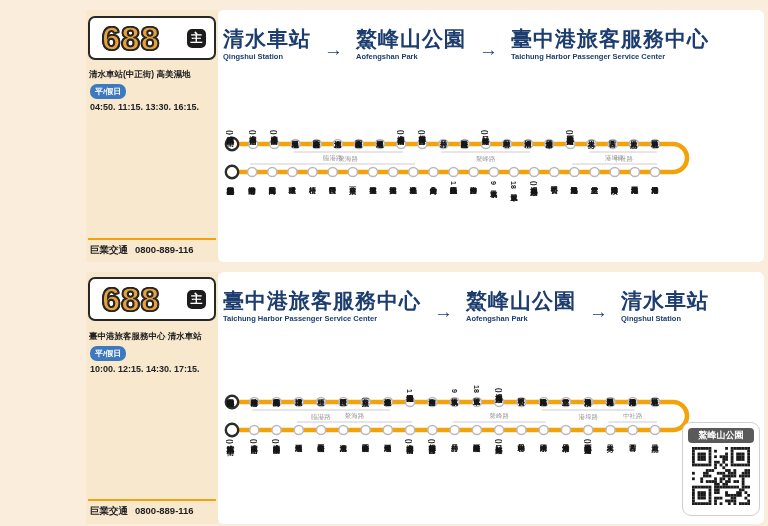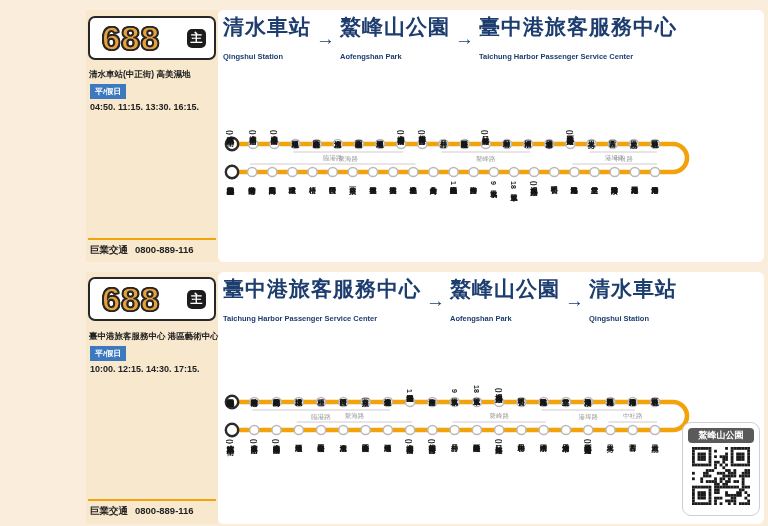--- a/index.html
+++ b/index.html
@@ -10,29 +10,29 @@
   .logo-box{position:absolute;left:88px;width:128px;height:44px;background:#fff;border:2.5px solid #272727;
     border-radius:7px;display:flex;align-items:center;box-sizing:border-box;padding:0 8px 0 12px;}
   .route-num{font-size:33px;font-weight:800;color:#E9A23B;letter-spacing:1px;line-height:1;
     -webkit-text-stroke:1.4px #262626;
     text-shadow:1.3px 0 0 #262626,-1.3px 0 0 #262626,0 1.3px 0 #262626,0 -1.3px 0 #262626,
       1px 1px 0 #262626,-1px -1px 0 #262626,1px -1px 0 #262626,-1px 1px 0 #262626;}
   .main-badge{margin-left:auto;width:19px;height:19px;background:#1c1c1c;border-radius:5px;color:#fff;
     font-size:12px;font-weight:700;display:flex;align-items:center;justify-content:center;}
   .tt-title{position:absolute;left:89px;width:128px;font-size:8.5px;font-weight:700;color:#222;white-space:nowrap;}
   .day-badge{position:absolute;left:90px;background:#3C79BE;color:#fff;font-size:8px;font-weight:700;
-    padding:2px 5px;border-radius:0;}
+    padding:2px 5px;border-radius:7px;}
   .times{position:absolute;left:90px;width:128px;font-size:9px;font-weight:700;color:#222;letter-spacing:0;}
   .op-rule{position:absolute;left:88px;width:128px;height:2px;background:#F2A30B;}
   .operator{position:absolute;left:90px;font-size:9.5px;font-weight:700;color:#222;display:flex;gap:7px;}
 
   .panel-main{position:absolute;left:218px;width:546px;height:252px;background:#fff;border-radius:6px;}
-  .route-header{display:flex;align-items:center;gap:5px;padding:5px 0 0 5px;position:relative;z-index:2;}
+  .route-header{display:flex;align-items:flex-end;gap:13px;padding:17px 0 0 5px;position:relative;z-index:2;}
   .rh-zh{font-size:21px;font-weight:800;color:#1C3D6E;letter-spacing:1px;line-height:1.1;white-space:nowrap;}
-  .rh-en{font-size:7.5px;font-weight:700;color:#1C3D6E;margin-top:14px;white-space:nowrap;}
+  .rh-en{font-size:7.5px;font-weight:700;color:#1C3D6E;margin-top:2px;white-space:nowrap;}
   .rh-arrow{font-size:19px;font-weight:800;color:#1C3D6E;margin-top:2px;}
 
   .route-map{position:absolute;left:0;top:0;width:546px;height:252px;}
   .stop-label{position:absolute;writing-mode:vertical-rl;text-orientation:mixed;font-size:7px;line-height:1.2;
     font-weight:600;color:#161616;white-space:nowrap;}
   .stop-label.terminal{font-size:7.5px;font-weight:800;}
   svg text{font-family:"Liberation Sans","DejaVu Sans",sans-serif;}
 
   .fare-card{position:absolute;left:464px;top:150px;width:78px;height:94px;background:#fff;
     border:1.5px solid #cfcfcf;border-radius:9px;box-sizing:border-box;padding:5px;text-align:center;z-index:3;}
@@ -177,21 +177,21 @@
         <div class="stop-label" style="left: 411.857px; top: 171px;">港埠五權路口</div>
         <div class="stop-label" style="left: 432px; top: 171px;">港埠中清路口</div>
       </div>
   </div>
 
   <div class="sidebar-bg" style="top:272px"></div>
   <div class="logo-box" style="top:277px">
     <span class="route-num">688</span>
     <span class="main-badge">主</span>
   </div>
-  <div class="tt-title" style="top:331px">臺中港旅客服務中心 港區藝術中心</div>
+  <div class="tt-title" style="top:331px">臺中港旅客服務中心 清水車站</div>
   <div class="day-badge" style="top:346px">平/假日</div>
   <div class="times" style="top:364px">10:00. 12:15. 14:30. 17:15.</div>
   <div class="op-rule" style="top:499px"></div>
   <div class="operator" style="top:505px">
     <span>巨業交通</span>
     <span>0800-889-116</span>
   </div>
 
   <div class="panel-main" style="top:272px">
     <div class="route-header">

